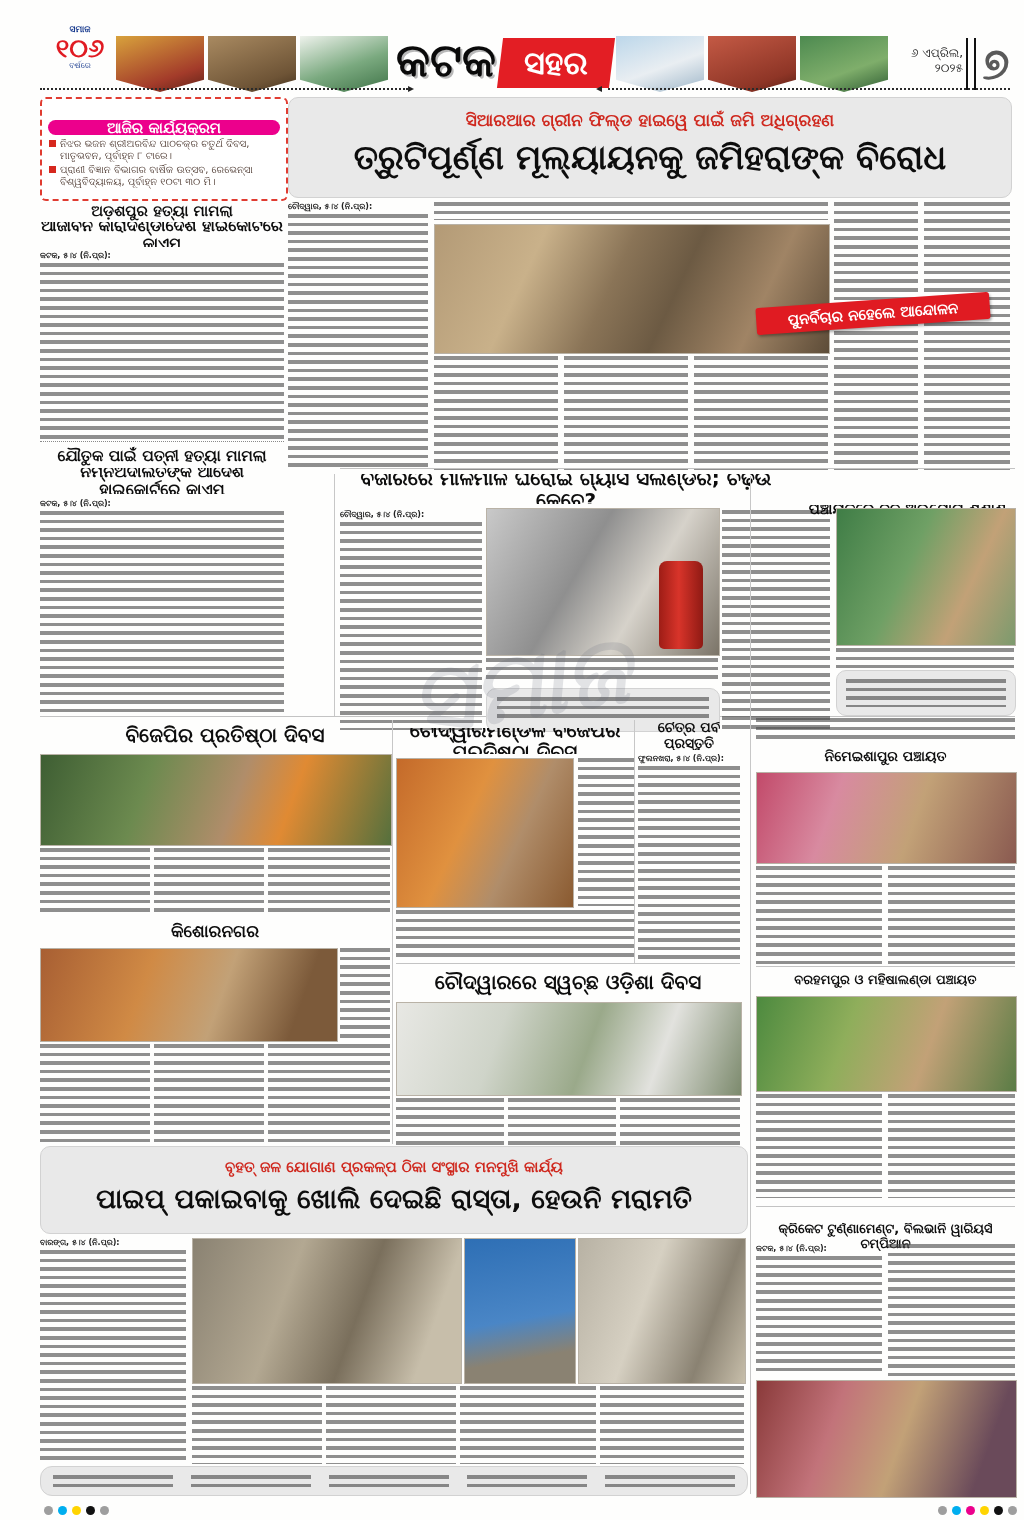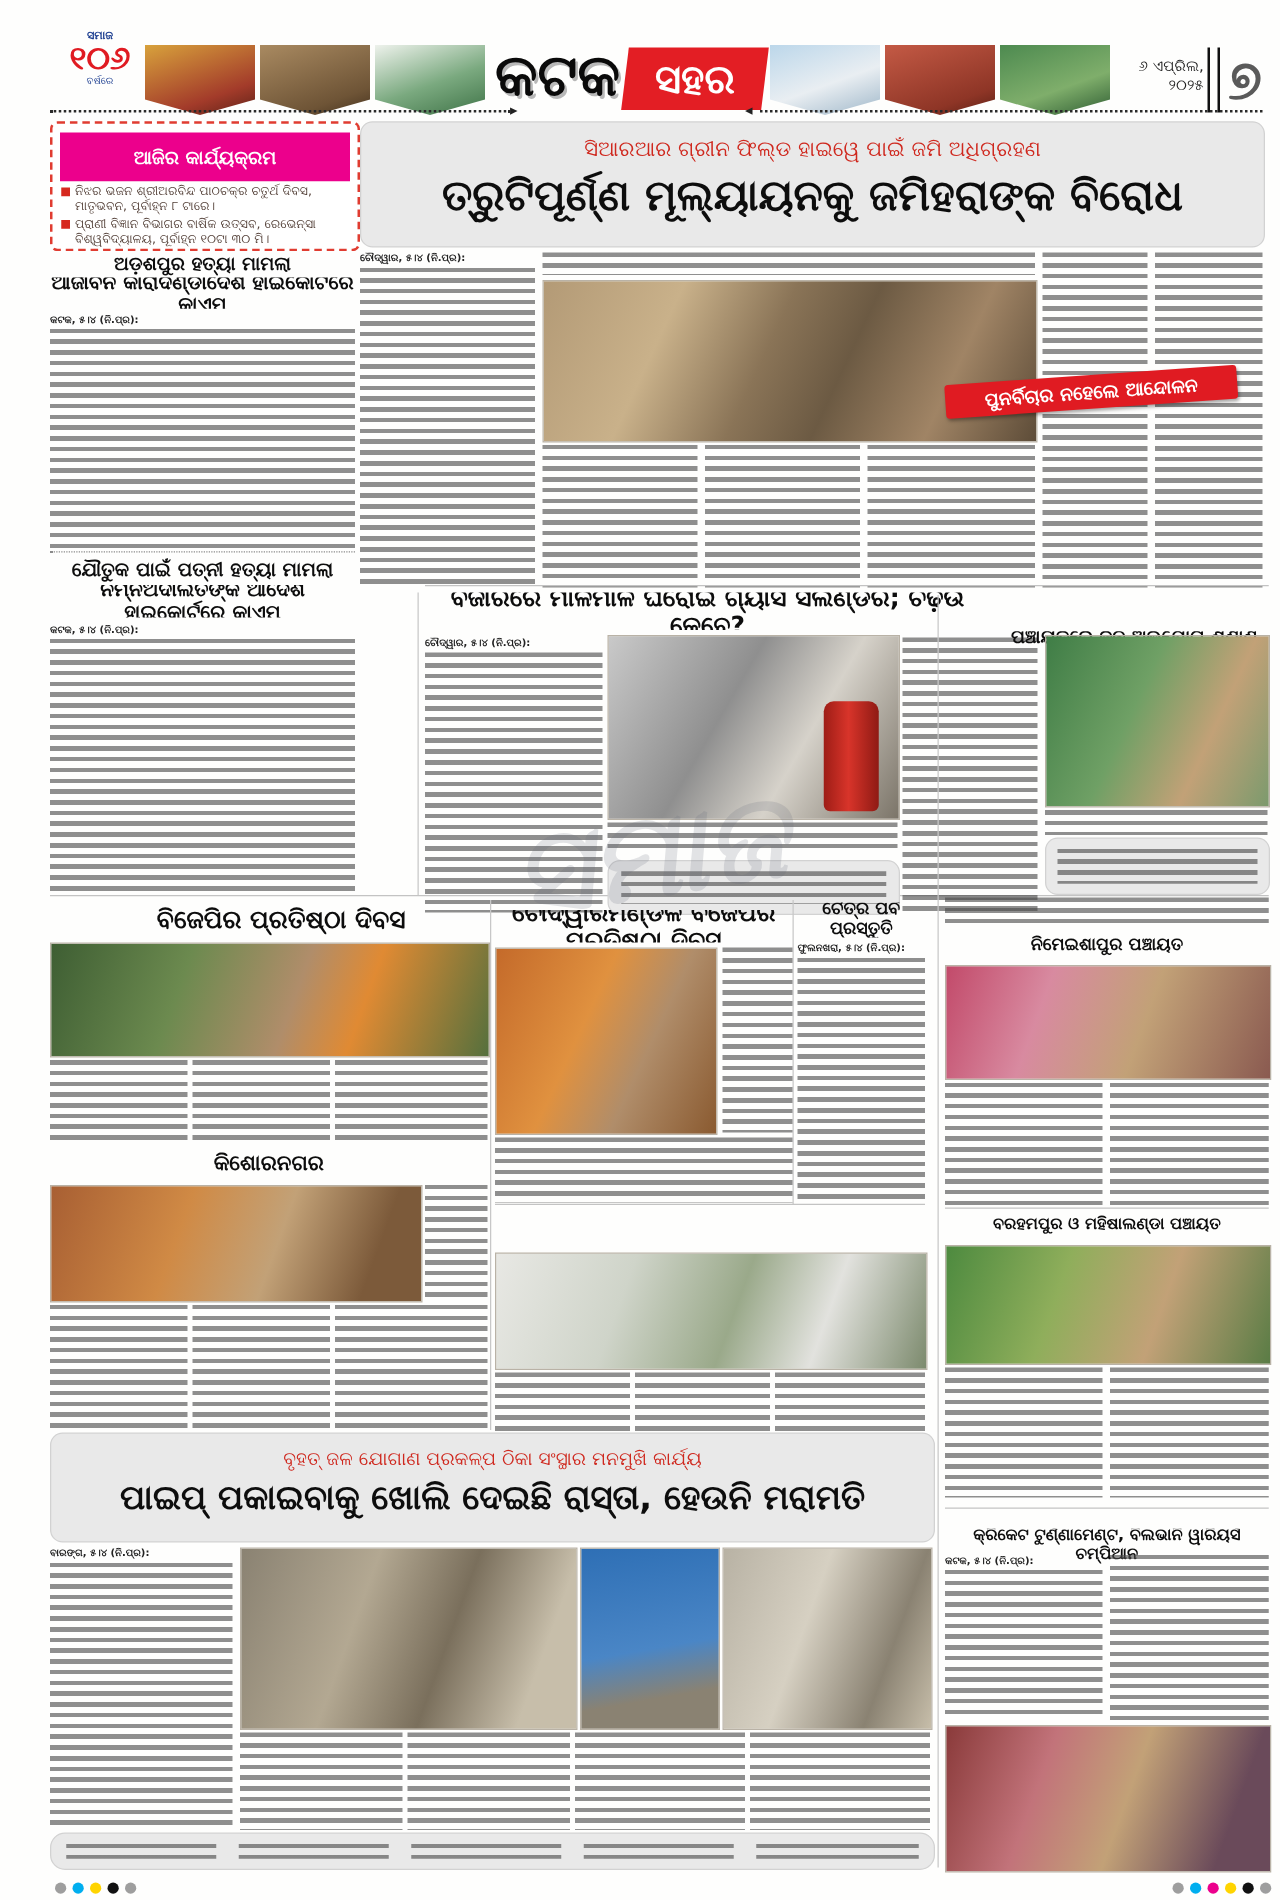--- a/index.html
+++ b/index.html
@@ -1,21 +1,21 @@
 <!DOCTYPE html>
 <html><head>
 <meta charset="utf-8">
 <style>
   html,body{margin:0;padding:0;background:#ffffff;}
   #paper{position:relative;width:1024px;height:1520px;margin:0 auto;background:#fefefd;
          font-family:"DejaVu Sans",sans-serif;overflow:hidden;}
   .abs{position:absolute;}
   .hd{font-weight:bold;color:#0d0d0d;display:flex;align-items:center;justify-content:center;
       text-align:center;overflow:hidden;line-height:1.12;}
-  .kick{font-weight:normal;color:#cf281e;display:flex;align-items:center;justify-content:center;
+  .kick{font-weight:bold;color:#cf281e;display:flex;align-items:center;justify-content:center;
         text-align:right;overflow:hidden;}
   .tx{background-image:repeating-linear-gradient(to bottom,#4a4a4a 0px,#4a4a4a 3.6px,
       rgba(0,0,0,0) 3.6px,rgba(0,0,0,0) 8.6px);opacity:.62;}
   .dl{font-size:8px;font-weight:bold;color:#222;white-space:nowrap;overflow:hidden;}
   .ph{border:1px solid #b9b2a6;}
   .vl{background:#c7c7c7;}
   .hl{background:#c3c3c3;}
   .graybox{background:#e9e9e9;border:1px solid #d2d2d2;border-radius:10px;}
   .thumb{clip-path:polygon(0 0,100% 0,100% 78%,50% 100%,0 78%);border:0;}
   .dot{width:9px;height:9px;border-radius:50%;display:inline-block;margin-right:5px;}
@@ -66,22 +66,22 @@
     <div class="abs" style="left:976px;top:36px;width:40px;height:56px;font-size:44px;color:#5a5a5a;font-weight:bold;
                 display:flex;align-items:center;justify-content:center;">୭</div>
 
     <div class="abs dotted" style="left:40px;top:88px;width:368px;height:0;"></div>
     <div class="abs" style="left:408px;top:81px;font-size:12px;color:#222;">▸</div>
     <div class="abs" style="left:596px;top:81px;font-size:12px;color:#222;">◂</div>
     <div class="abs dotted" style="left:608px;top:88px;width:402px;height:0;"></div>
   </div>
 
   <div class="abs" style="left:40px;top:97px;width:244px;height:100px;border:2px dashed #e03c31;border-radius:6px;background:#fff;">
-    <div style="margin:7px 6px 0 6px;height:39px;background:#ec008c;color:#fff;font-weight:bold;font-size:15px;
-                display:flex;align-items:center;justify-content:center;">ଆଜିର କାର୍ଯ୍ୟକ୍ରମ</div>
+    <div style="margin:21px 6px 0 6px;height:15px;background:#ec008c;color:#fff;font-weight:bold;font-size:15px;
+                display:flex;align-items:center;justify-content:center;border-radius:12px;">ଆଜିର କାର୍ଯ୍ୟକ୍ରମ</div>
     <div class="today-item">
       <span class="bullet"></span>
       <span>ନିଝର ଭଜନ ଶ୍ରୀଅରବିନ୍ଦ ପାଠଚକ୍ର ଚତୁର୍ଥ ଦିବସ, ମାତୃଭବନ, ପୂର୍ବାହ୍ନ ୮ ଟାରେ।</span>
     </div>
     <div class="today-item">
       <span class="bullet"></span>
       <span>ପ୍ରାଣୀ ବିଜ୍ଞାନ ବିଭାଗର ବାର୍ଷିକ ଉତ୍ସବ, ରେଭେନ୍ସା ବିଶ୍ୱବିଦ୍ୟାଳୟ, ପୂର୍ବାହ୍ନ ୧୦ଟା ୩୦ ମି।</span>
     </div>
   </div>
 
@@ -162,20 +162,21 @@
   <div class="abs ph" style="left:396px;top:758px;width:176px;height:148px;
               background:linear-gradient(115deg,#c46a2a,#e0913f 40%,#b08d6a 65%,#8a5a30 100%);"></div>
   <div class="abs tx" style="left:578px;top:758px;width:56px;height:148px;"></div>
   <div class="abs tx" style="left:396px;top:910px;width:238px;height:52px;"></div>
 
   <div class="abs hd" style="left:638px;top:722px;width:102px;height:28px;font-size:14px;">ଚୈତ୍ର ପର୍ବ ପ୍ରସ୍ତୁତି</div>
   <div class="abs dl" style="left:638px;top:754px;width:102px;height:10px;">ଫୁଲନଖରା, ୫।୪ (ନି.ପ୍ର):</div>
   <div class="abs tx" style="left:638px;top:766px;width:102px;height:196px;"></div>
 
   <div class="abs hl" style="left:396px;top:963px;width:344px;height:1px;"></div>
+  <div class="abs hd" style="left:396px;top:966px;width:344px;height:32px;font-size:20px;">ଚୌଦ୍ୱାରରେ ସ୍ୱଚ୍ଛ ଓଡ଼ିଶା ଦିବସ</div>
   <div class="abs ph" style="left:396px;top:1002px;width:344px;height:92px;
               background:linear-gradient(110deg,#e8e8e4,#cfd4c9 30%,#9aa98a 55%,#e2e2de 75%,#7c8a6d 100%);"></div>
   <div class="abs tx" style="left:396px;top:1098px;width:108px;height:48px;"></div>
   <div class="abs tx" style="left:508px;top:1098px;width:108px;height:48px;"></div>
   <div class="abs tx" style="left:620px;top:1098px;width:120px;height:48px;"></div>
 
   <div class="abs hd" style="left:756px;top:746px;width:259px;height:22px;font-size:14px;">ନିମେଇଶାପୁର ପଞ୍ଚାୟତ</div>
   <div class="abs ph" style="left:756px;top:772px;width:259px;height:90px;
               background:linear-gradient(110deg,#c24a6a,#d88aa0 30%,#c2a177 60%,#8a5a50 100%);"></div>
   <div class="abs tx" style="left:756px;top:866px;width:126px;height:98px;"></div>

